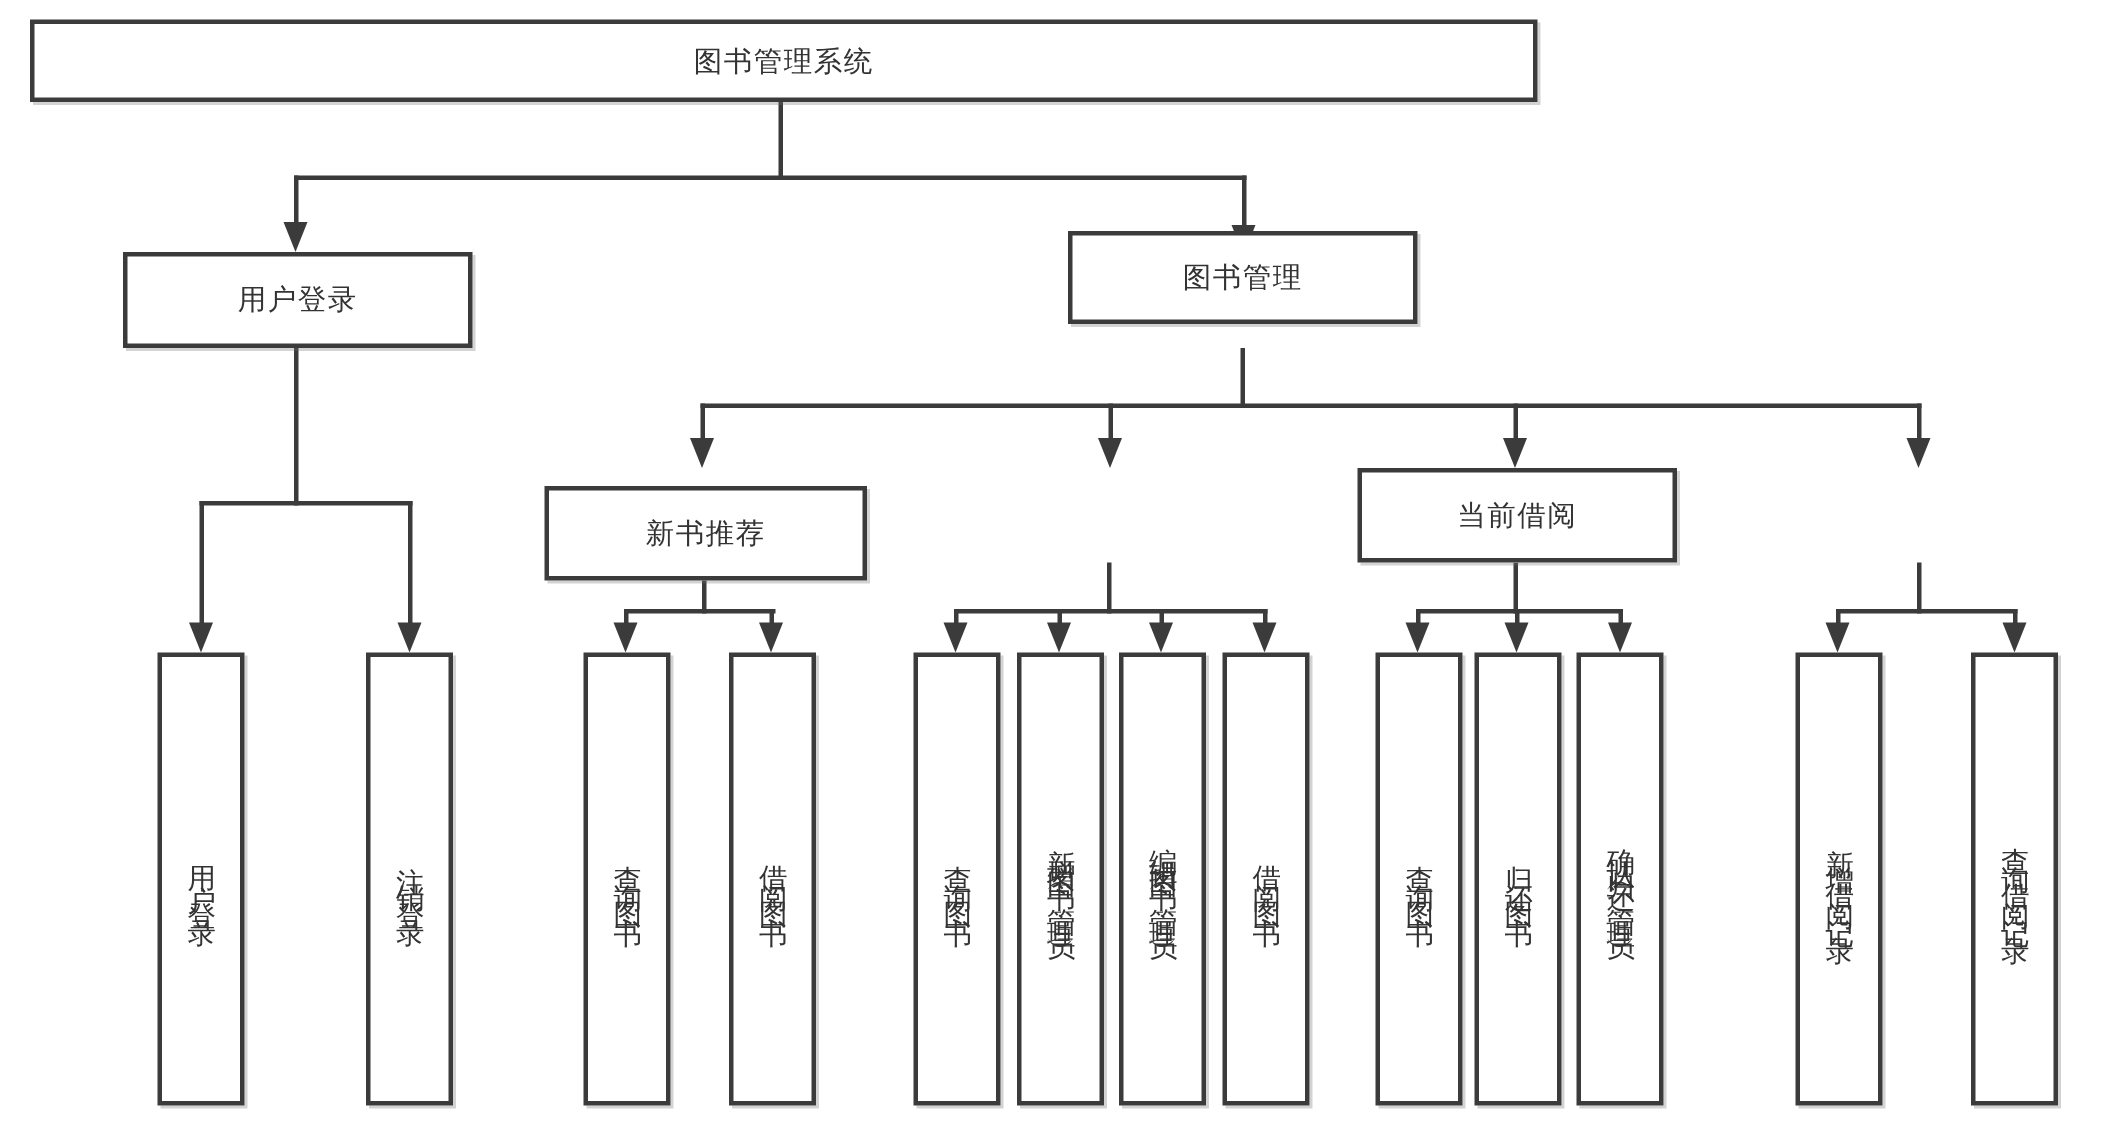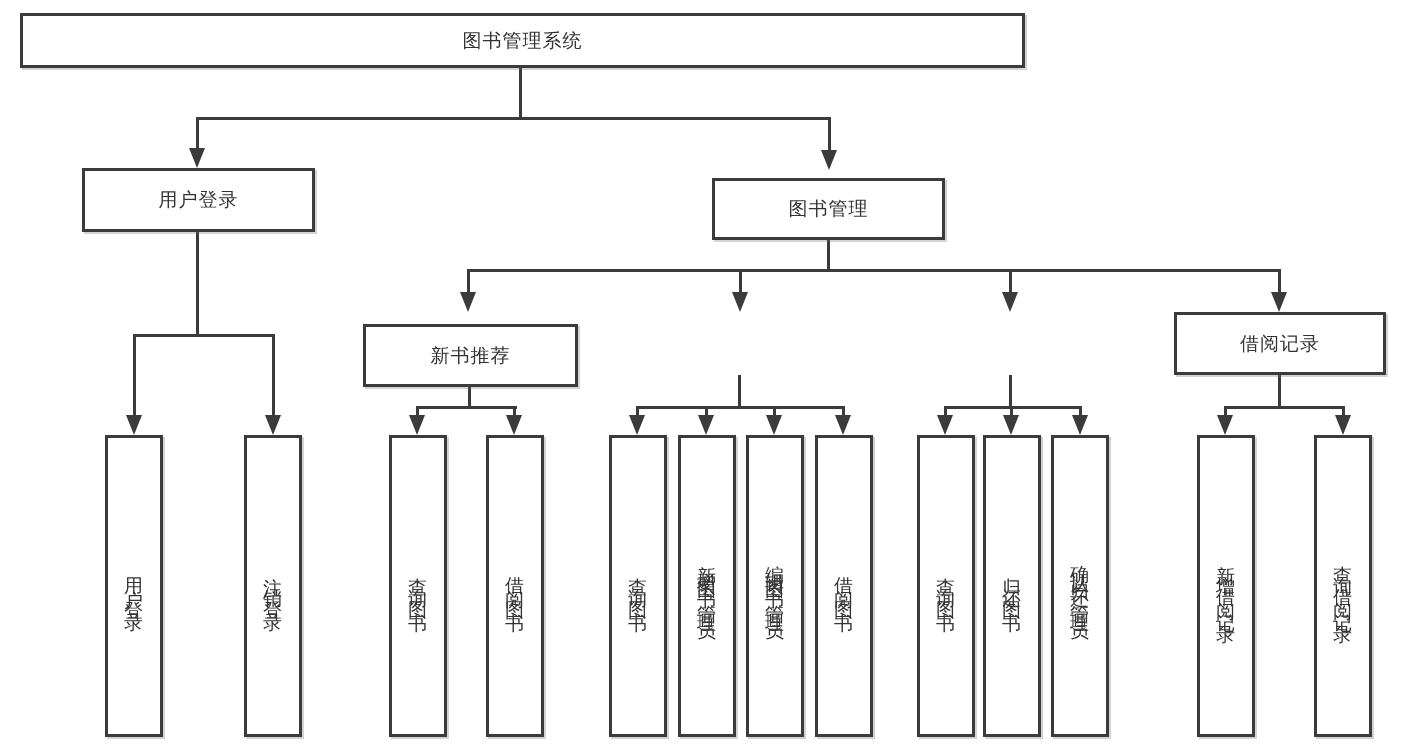--- a/index.html
+++ b/index.html
@@ -92,21 +92,21 @@
   <div class="vline" style="left:519px;top:68px;height:50px;"></div>
   <div class="hline" style="left:196px;top:117px;width:635px;"></div>
   <div class="vline" style="left:196px;top:117px;height:33px;"></div>
   <div class="arrow" style="left:189px;top:148px;"></div>
   <div class="vline" style="left:828px;top:117px;height:33px;"></div>
   <div class="arrow" style="left:821px;top:150px;"></div>
 
   <div class="node" style="left:82px;top:168px;width:233px;height:64px;">
     <span>用户登录</span>
   </div>
-  <div class="node" style="left:712px;top:178px;width:233px;height:62px;">
+  <div class="node" style="left:712px;top:154px;width:233px;height:62px;">
     <span>图书管理</span>
   </div>
 
   <div class="vline" style="left:196px;top:232px;height:105px;"></div>
   <div class="hline" style="left:133px;top:334px;width:142px;"></div>
   <div class="vline" style="left:133px;top:334px;height:83px;"></div>
   <div class="arrow" style="left:126px;top:415px;"></div>
   <div class="vline" style="left:272px;top:334px;height:83px;"></div>
   <div class="arrow" style="left:265px;top:415px;"></div>
 
@@ -117,22 +117,22 @@
   <div class="vline" style="left:739px;top:269px;height:25px;"></div>
   <div class="arrow" style="left:732px;top:292px;"></div>
   <div class="vline" style="left:1009px;top:269px;height:25px;"></div>
   <div class="arrow" style="left:1002px;top:292px;"></div>
   <div class="vline" style="left:1278px;top:269px;height:25px;"></div>
   <div class="arrow" style="left:1271px;top:292px;"></div>
 
   <div class="node" style="left:363px;top:324px;width:215px;height:63px;text-align:center;">
     <span>新书推荐</span>
   </div>
-  <div class="node" style="left:1174px;top:312px;width:212px;height:63px;">
-    <span>借阅记录</span>
+  <div class="node" style="left:905px;top:312px;width:213px;height:63px;">
+    <span>当前借阅</span>
   </div>
 
   <div class="vline" style="left:468px;top:375px;height:34px;"></div>
   <div class="hline" style="left:416px;top:406px;width:101px;"></div>
   <div class="vline" style="left:416px;top:406px;height:13px;"></div>
   <div class="arrow" style="left:409px;top:415px;"></div>
   <div class="vline" style="left:513px;top:406px;height:13px;"></div>
   <div class="arrow" style="left:506px;top:415px;"></div>
 
   <div class="vline" style="left:738px;top:375px;height:34px;"></div>

